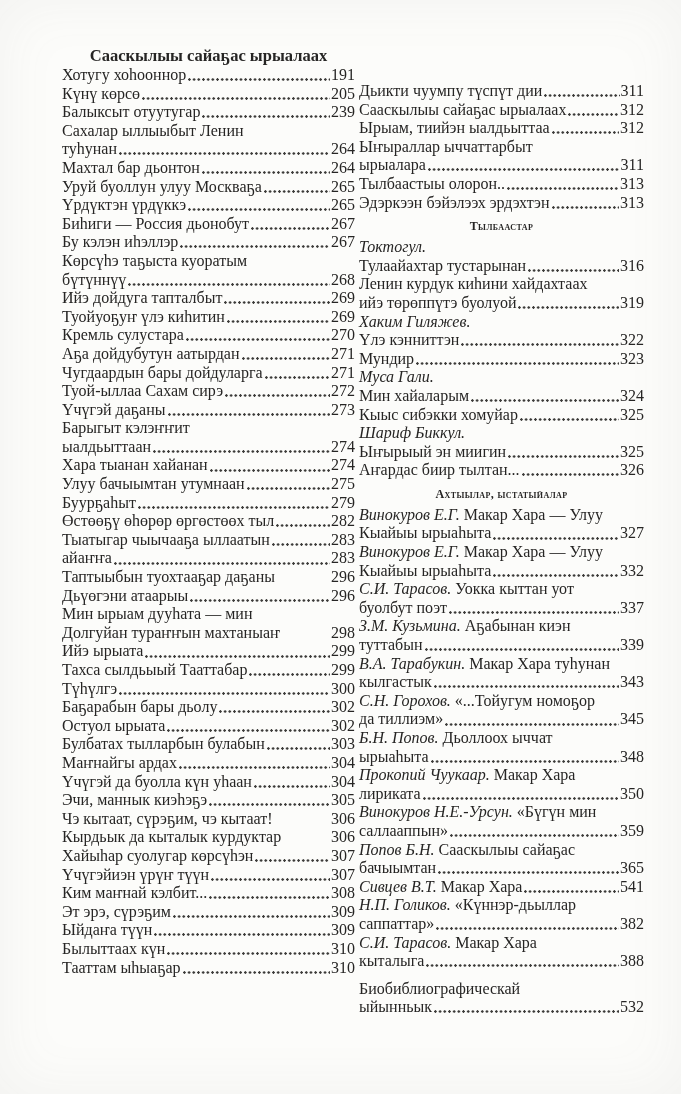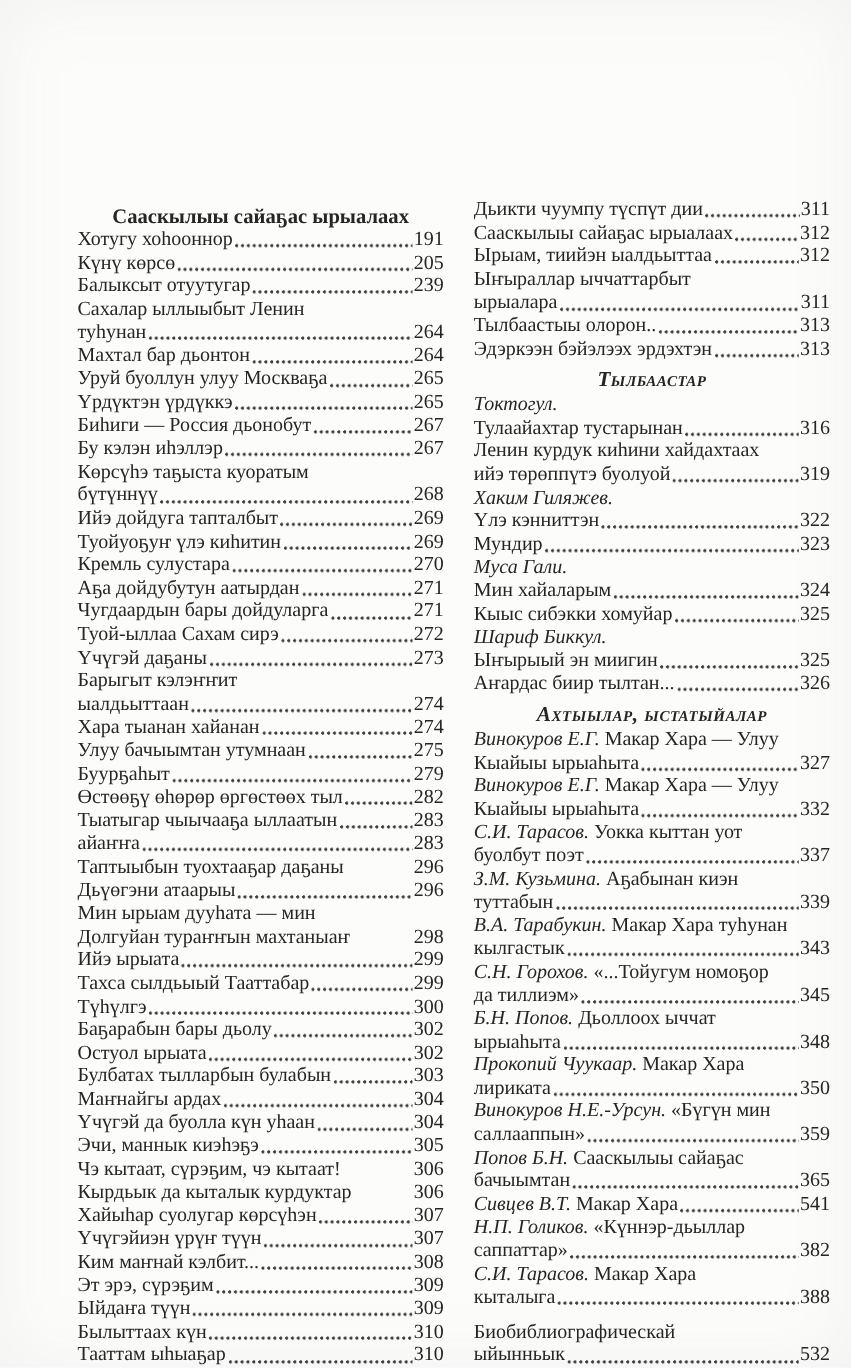--- a/index.html
+++ b/index.html
@@ -8,42 +8,40 @@
     background: #fcfcfa;
     font-family: "Liberation Serif", serif;
     color: #262524;
     overflow: hidden;
   }
   .page {
     box-sizing: border-box;
     width: 681px; height: 1094px;
     padding: 46px 43px 0 62px;
     display: flex;
-    gap: 24px;
+    gap: 4px;
     box-shadow: inset 0 0 60px rgba(120,120,120,0.07);
-    align-items: flex-end;
   }
   .col { font-size: 16px; line-height: 18.6px; }
   .col-left  { width: 293px; flex: 0 0 293px; }
-  .col-right { width: 285px; flex: 0 0 285px; }
+  .col-right { width: 285px; flex: 0 0 285px; margin-top: 36px; }
 
   .sec-header {
     margin: 0 0 1px 0;
     font-size: 16.5px;
     font-weight: bold;
     text-align: center;
     line-height: 19px;
   }
   .sec-header.smallcaps {
     font-variant: small-caps;
     letter-spacing: 0.4px;
     margin-top: 5px;
     margin-bottom: 2px;
-    font-size: 17px;
-    font-style: italic;
+    font-size: 12px;
   }
 
   .section.spaced { margin-top: 9px; }
 
   .entry { }
   .entry .pre { white-space: normal; }
   .entry .row { display: flex; align-items: flex-end; }
   .entry .t { white-space: normal; }
   .author { }
 

